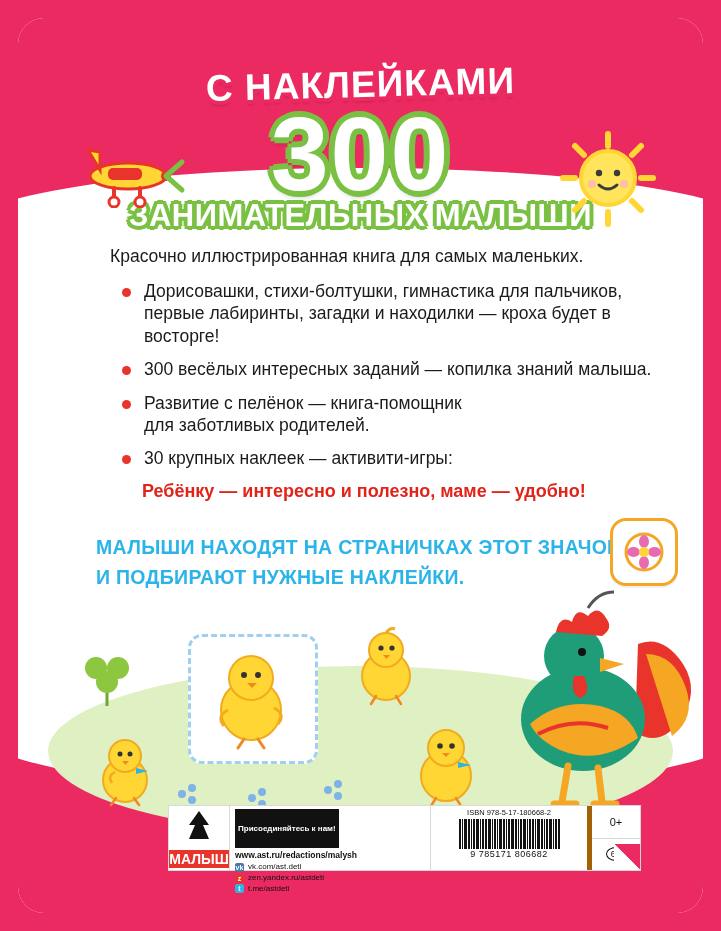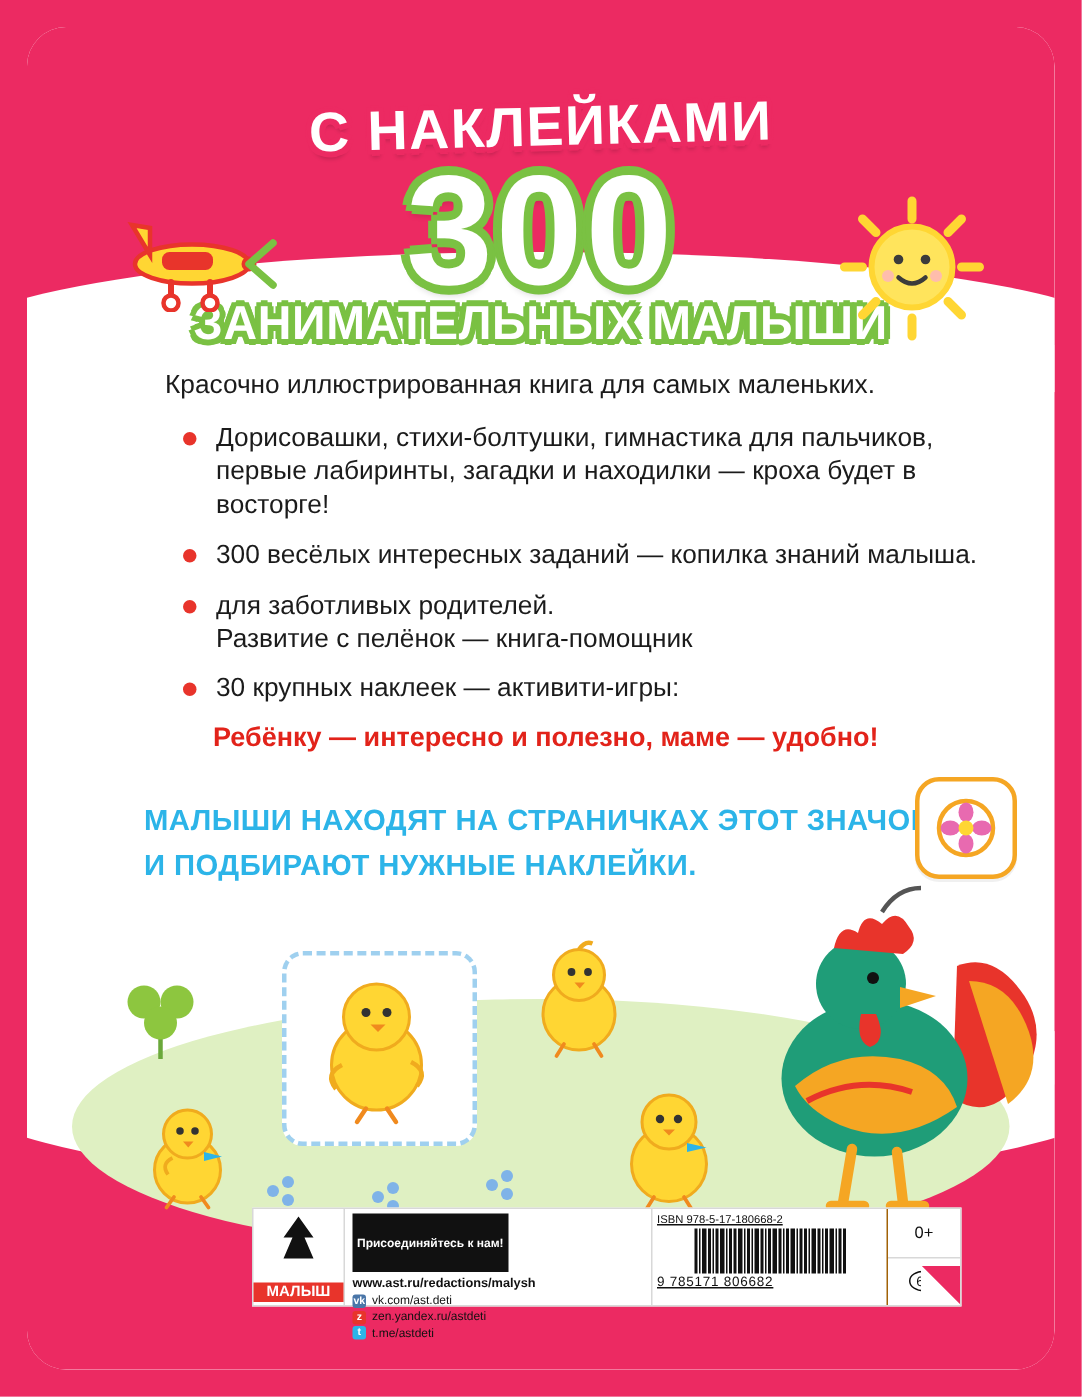--- a/index.html
+++ b/index.html
@@ -125,32 +125,32 @@
 
   
   .footer{
     position:absolute;left:150px;right:62px;bottom:42px;height:64px;
     background:#ffffff;border:1px solid #d8d8d8;z-index:12;
     display:flex;font-size:8px;color:#111;
   }
   .f-logo{width:60px;border-right:1px solid #d8d8d8;position:relative;}
   .f-logo .mal{
     position:absolute;bottom:2px;left:0;right:0;text-align:center;
-    background:#e8342b;color:#fff;font-weight:bold;font-size:10px;padding:1px 0;
+    background:#e8342b;color:#fff;font-weight:bold;font-size:14px;padding:1px 0;
   }
   .f-mid{flex:1;padding:3px 5px;border-right:1px solid #d8d8d8;}
   .f-join{background:#111;color:#fff;font-size:8px;padding:15px 3px;display:inline-block;font-weight:bold;}
   .f-site{font-size:8.5px;font-weight:bold;margin-top:2px;}
   .f-soc{margin-top:2px;line-height:1.35;}
   .f-soc div{display:flex;align-items:center;gap:4px;}
   .sq{display:inline-block;width:9px;height:9px;border-radius:2px;background:#4a76a8;color:#fff;
       font-size:7px;line-height:9px;text-align:center;font-weight:bold;}
   .sq.y{background:#e8342b;}
   .sq.t{background:#2cb4e8;}
-  .f-bar{width:150px;padding:2px 3px;border-right:1px solid #a16207;text-decoration:underline;}
+  .f-bar{width:150px;padding:2px 3px;border-right:5px solid #a16207;text-align:center;}
   .f-isbn{font-size:7.5px;}
   .bars{height:30px;margin:2px 0 0;display:flex;gap:1px;align-items:flex-end;justify-content:center;}
   .bars i{display:block;width:2px;height:30px;background:#111;}
   .bars i.t{width:1px;}
   .bars i.w{width:3px;}
   .f-num{font-size:9px;letter-spacing:.5px;}
   .f-age{width:48px;display:flex;flex-direction:column;}
   .f-age div{flex:1;display:flex;align-items:center;justify-content:center;font-size:11px;}
   .f-age div:first-child{border-bottom:1px solid #d8d8d8;}
   .age-box{border:1px solid #111;border-radius:50%;padding:1px 4px;font-size:9px;}
@@ -205,22 +205,22 @@
         <span class="dot"></span>
         <div class="line">Дорисовашки, стихи-болтушки, гимнастика для пальчиков,</div>
         <div class="line">первые лабиринты, загадки и находилки — кроха будет в восторге!</div>
       </div>
       <div class="bullet">
         <span class="dot"></span>
         <div class="line">300 весёлых интересных заданий — копилка знаний малыша.</div>
       </div>
       <div class="bullet">
         <span class="dot"></span>
+        <div class="line">Развитие с пелёнок — книга-помощник</div>
         <div class="line">для заботливых родителей.</div>
-        <div class="line">Развитие с пелёнок — книга-помощник</div>
       </div>
       <div class="bullet">
         <span class="dot"></span>
         <div class="line">30 крупных наклеек — активити-игры:</div>
       </div>
     </div>
 
     <div class="cta">Ребёнку — интересно и полезно, маме — удобно!</div>
 
     <div class="blue-line blue1">МАЛЫШИ НАХОДЯТ НА СТРАНИЧКАХ ЭТОТ ЗНАЧОК</div>

